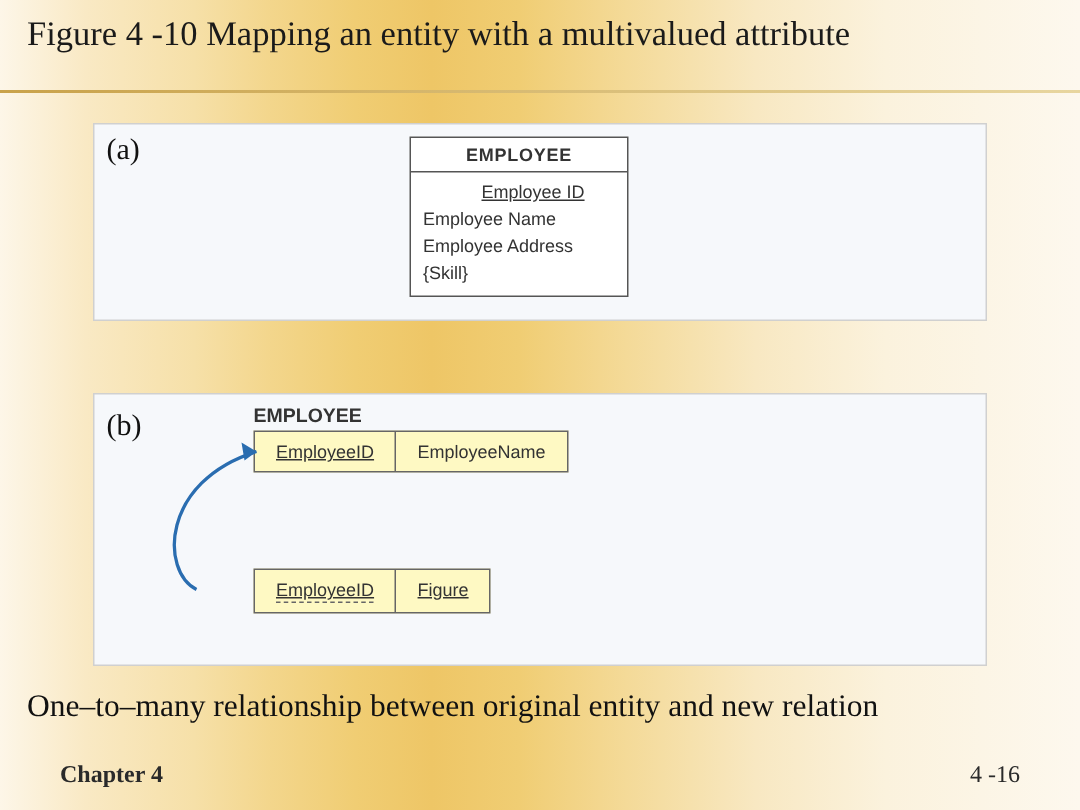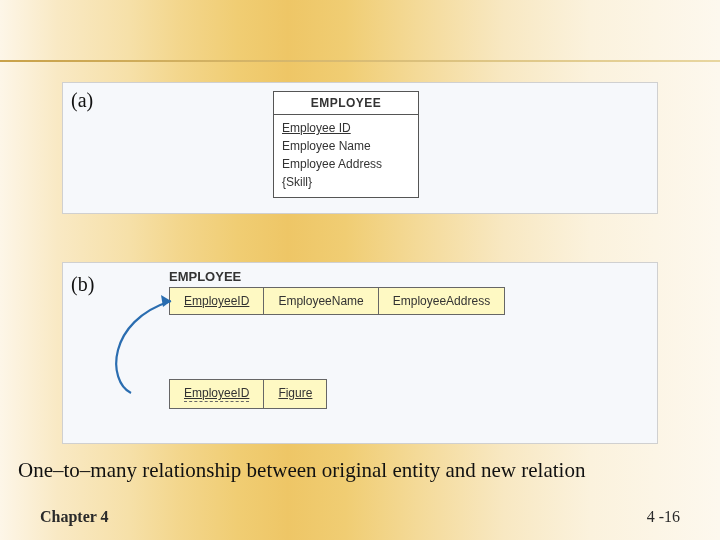--- a/index.html
+++ b/index.html
@@ -33,21 +33,21 @@
   .entity-box {
     position: absolute; left: 210px; top: 8px; width: 146px;
     border: 1px solid #555; background: #fff;
     font-family: Arial, Helvetica, sans-serif; font-size: 12px; color: #333;
   }
   .entity-head {
     text-align: center; font-weight: bold; padding: 4px 0;
     border-bottom: 1px solid #555; letter-spacing: 0.5px;
   }
   .entity-body { padding: 4px 8px 6px 8px; line-height: 1.5; }
-  .entity-body .uline { text-decoration: underline; }
+  .entity-body .uline { text-decoration: underline; margin-left: 39px; }
 
   .caption-mid {
     position: absolute; left: 18px; top: 230px;
     font-size: 21px; color: #111;
   }
 
   .panel-b {
     position: absolute; left: 62px; top: 262px; width: 596px; height: 182px;
     background: #f6f8fb; border: 1px solid #d0d0d0;
     font-family: Arial, Helvetica, sans-serif;
@@ -90,20 +90,21 @@
   .footer-right {
     position: absolute; right: 40px; bottom: 14px;
     font-size: 16px; color: #2a2a2a;
   }
 </style>
 </head>
 <body>
 
 <div class="slide">
 
+  <div class="title">Figure 4 -10 Mapping an entity with a multivalued attribute</div>
   <div class="title-underline"></div>
 
   <div class="panel-a">
     <div class="label-a">(a)</div>
     <div class="entity-box">
       <div class="entity-head">EMPLOYEE</div>
       <div class="entity-body">
         <div><span class="uline">Employee ID</span></div>
         <div>Employee Name</div>
         <div>Employee Address</div>
@@ -113,21 +114,20 @@
   </div>
 
 
   <div class="panel-b">
     <div class="label-b">(b)</div>
 
     <div class="rel-title t1">EMPLOYEE</div>
     <div class="rel-row r1">
       <div class="cell"><span class="uline">EmployeeID</span></div>
       <div class="cell">EmployeeName</div>
-      <div class="cell">EmployeeAddress</div>
     </div>
 
     <div class="rel-row r2">
       <div class="cell"><span class="uline dashed">EmployeeID</span></div>
       <div class="cell"><span class="uline">Figure</span></div>
     </div>
 
     <svg class="arrow-svg" viewBox="0 0 90 150">
       <path d="M 30 112 C 6 100, 6 40, 70 20" fill="none" stroke="#2a6db0" stroke-width="2.2"></path>
       <polygon points="70,20 60,14 62,26" fill="#2a6db0"></polygon>

